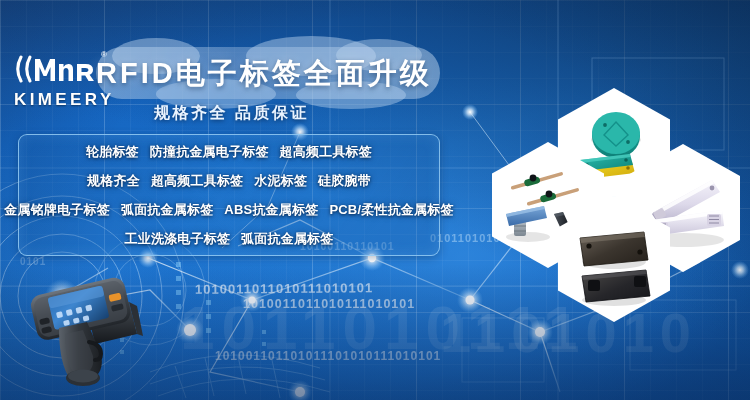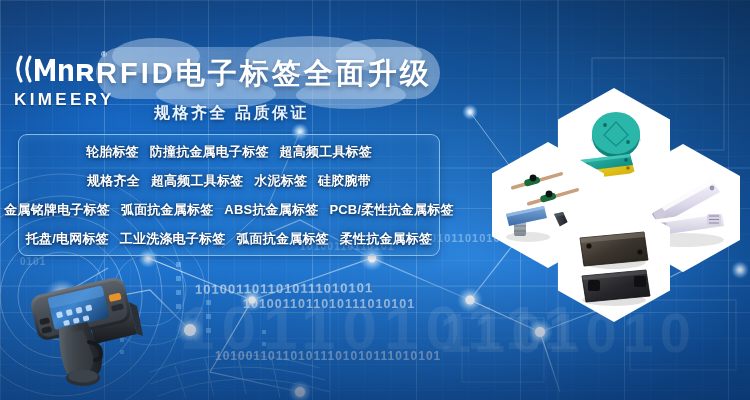--- a/index.html
+++ b/index.html
@@ -294,24 +294,22 @@
       <span class="ptag">水泥标签</span>
       <span class="ptag">硅胶腕带</span>
     </div>
     <div class="prow">
       <span class="ptag">金属铭牌电子标签</span>
       <span class="ptag">弧面抗金属标签</span>
       <span class="ptag">ABS抗金属标签</span>
       <span class="ptag">PCB/柔性抗金属标签</span>
     </div>
     <div class="prow">
-      <span class="ptag">托盘/电网标签</span>
       <span class="ptag">工业洗涤电子标签</span>
       <span class="ptag">弧面抗金属标签</span>
-      <span class="ptag">柔性抗金属标签</span>
     </div>
   </div>
 
   <div class="hex" style="left:558px;top:88px;width:112px;height:126px;">
     <svg class="hex-in" viewBox="0 0 112 126">
       <defs>
         <linearGradient id="tealD" x1="0" y1="0" x2="0" y2="1">
           <stop offset="0%" stop-color="#27b3a6"></stop>
             <stop offset="100%" stop-color="#0d7f77"></stop>
         </linearGradient>

